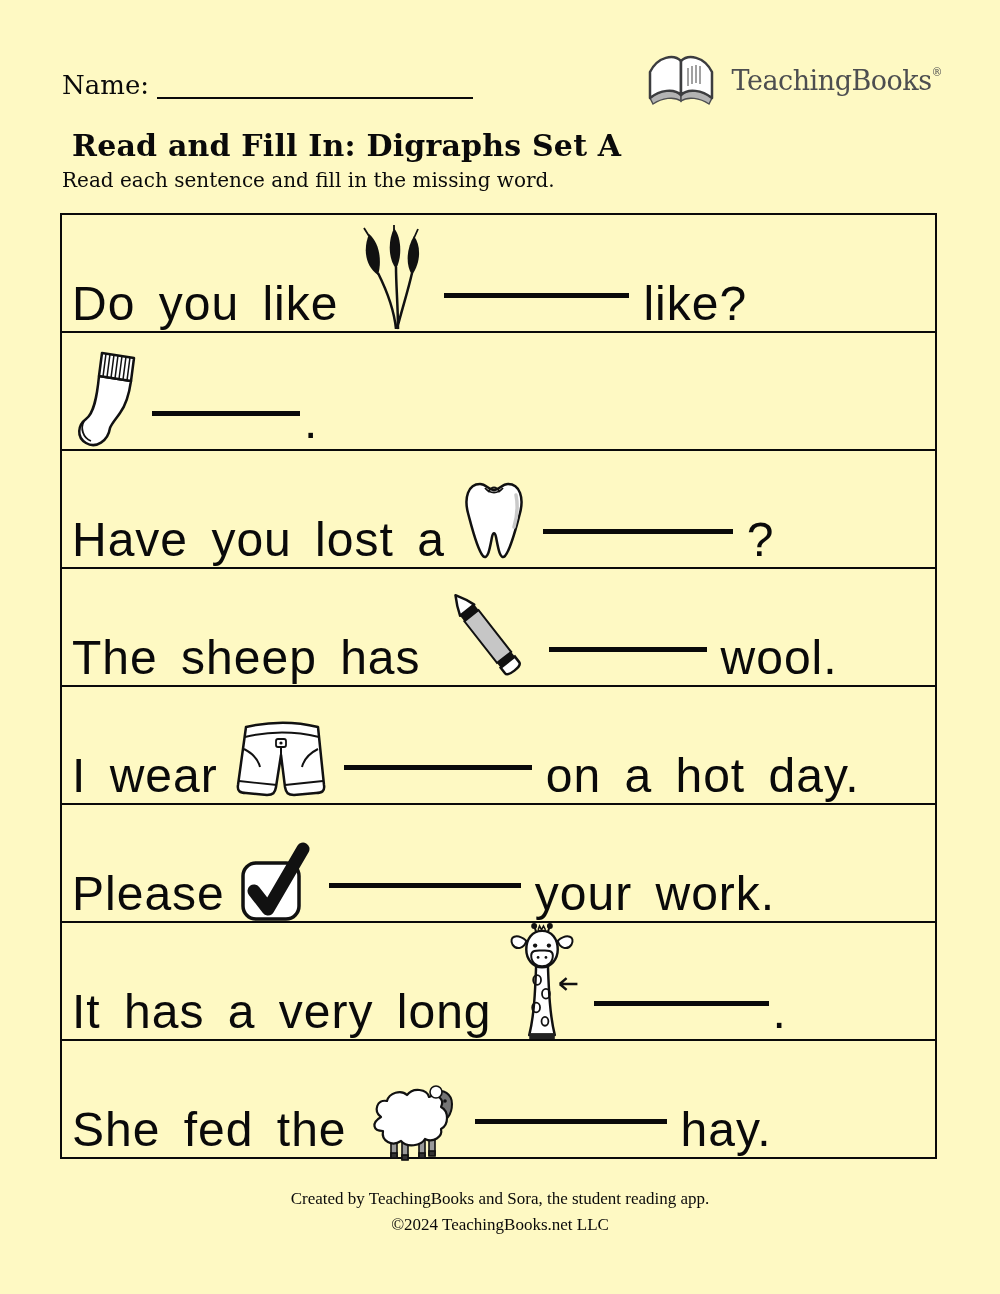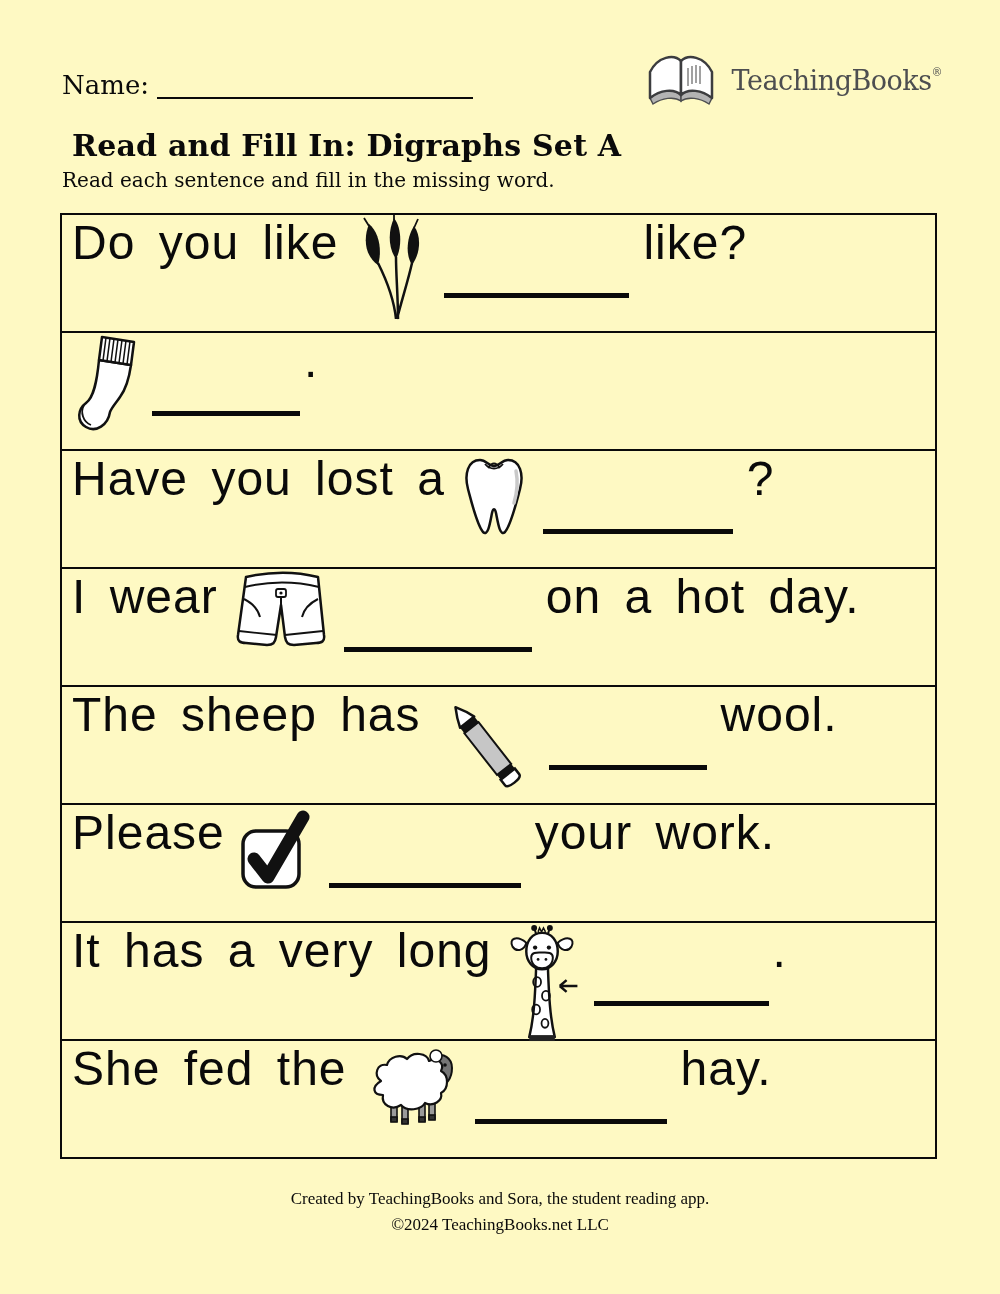--- a/index.html
+++ b/index.html
@@ -9,21 +9,21 @@
   .name-row{position:absolute;top:70px;left:62px;font-family:"DejaVu Serif",serif;font-size:26px;}
   .name-line{display:inline-block;width:316px;height:26px;border-bottom:2.5px solid #0a0a0a;margin-left:8px;vertical-align:-5px;}
   .logo{position:absolute;top:48px;right:58px;display:flex;align-items:center;gap:12px;}
   .logo-text{font-family:"DejaVu Serif",serif;font-size:27px;color:#4d4e50;letter-spacing:-0.5px;}
   .logo-text sup{font-size:11px;vertical-align:14px;}
   .title{position:absolute;top:116px;left:60px;margin:12px;font-family:"DejaVu Serif",serif;font-weight:bold;font-size:30px;letter-spacing:0.2px;}
   .instructions{position:absolute;top:168px;left:62px;margin:0;font-family:"DejaVu Serif",serif;font-size:20px;}
 
   
   .sheet{position:absolute;top:213px;left:60px;width:873px;border:2.5px solid #0a0a0a;}
-  .row{height:116px;border-bottom:2.5px solid #0a0a0a;display:flex;align-items:flex-start;column-gap:14px;padding-left:10px;
+  .row{height:116px;border-bottom:2.5px solid #0a0a0a;display:flex;align-items:flex-end;column-gap:14px;padding-left:10px;
        font-family:"Liberation Sans",sans-serif;font-size:48px;letter-spacing:1px;word-spacing:9px;color:#0a0a0a;overflow:visible;}
   .row:last-child{border-bottom:none;}
   .txt{white-space:nowrap;}
   .blank{display:inline-block;height:0;border-bottom:5px solid #0a0a0a;align-self:center;transform:translateY(22px);flex-shrink:0;}
   .tight{margin-left:-10px;}
   .icn{display:block;flex-shrink:0;overflow:visible;}
 
   
   .footer{position:absolute;top:1186px;left:0;width:100%;text-align:center;
           font-family:"Liberation Serif",serif;font-size:17px;line-height:1.55;color:#0a0a0a;}
@@ -83,47 +83,47 @@
       <svg class="icn" width="70" height="92" viewBox="0 0 70 92">
         <path d="M21,9 C9,9 5,23 9,38 C13,53 18,74 24,81 C29,86 31,72 33,62 C34,57 36,57 37,62 C39,72 41,86 46,81 C52,74 57,53 61,38 C65,23 61,9 49,9 C43,9 40,15 35,15 C30,15 27,9 21,9 Z" fill="#fff" stroke="#111" stroke-width="2.5" stroke-linejoin="round"></path>
         <path d="M26,13 C31,19 39,19 44,13 M29,17 C33,11 37,11 41,17" fill="none" stroke="#111" stroke-width="1.8"></path>
         <path d="M57,20 C59,30 58,42 55,52" fill="none" stroke="#c9c9c9" stroke-width="3.5" stroke-linecap="round"></path>
       </svg>
       <span class="blank" style="width:190px"></span>
       <span class="txt">?</span>
     </div>
 
     <div class="row">
+      <span class="txt">The sheep has</span>
+      <svg class="icn" width="100" height="110" viewBox="0 0 100 110" style="transform:translateY(3px)">
+        <g transform="rotate(-38 50 55)">
+          <path d="M50,7 C53,12 57,20 59,26 L41,26 C43,20 47,12 50,7 Z" fill="#fff" stroke="#111" stroke-width="2.5" stroke-linejoin="round"></path>
+          <rect x="41" y="26" width="18" height="7" fill="#111"></rect>
+          <rect x="41" y="33" width="18" height="53" fill="#c6c6c6" stroke="#111" stroke-width="2"></rect>
+          <rect x="41" y="86" width="18" height="6" fill="#111"></rect>
+          <path d="M41,92 L59,92 L59,99 C59,104 41,104 41,99 Z" fill="#fff" stroke="#111" stroke-width="2.5"></path>
+        </g>
+      </svg>
+      <span class="blank" style="width:158px"></span>
+      <span class="txt">wool.</span>
+    </div>
+
+    <div class="row">
       <span class="txt">I wear</span>
       <svg class="icn" width="98" height="84" viewBox="0 0 98 84">
         <path d="M14,8 C40,2 62,2 86,8 L92,66 C93,72 90,74 84,74 L62,76 C56,76 54,74 53,68 L49,36 L44,68 C43,74 41,76 35,76 L14,74 C8,74 5,72 6,66 Z" fill="#fff" stroke="#111" stroke-width="2.5" stroke-linejoin="round"></path>
         <path d="M13,18 C38,12 62,12 87,18" fill="none" stroke="#111" stroke-width="2"></path>
         <path d="M49,20 L49,36" stroke="#111" stroke-width="2"></path>
         <path d="M12,30 C20,34 26,40 28,48 M86,30 C78,34 72,40 70,48" fill="none" stroke="#111" stroke-width="2"></path>
         <path d="M7,62 L45,66 M53,66 L91,62" stroke="#111" stroke-width="1.8"></path>
         <rect x="44" y="20" width="10" height="8" rx="2" fill="#fff" stroke="#111" stroke-width="1.8"></rect>
         <circle cx="49" cy="24" r="1.6" fill="#111"></circle>
       </svg>
       <span class="blank" style="width:188px"></span>
       <span class="txt">on a hot day.</span>
-    </div>
-
-    <div class="row">
-      <span class="txt">The sheep has</span>
-      <svg class="icn" width="100" height="110" viewBox="0 0 100 110" style="transform:translateY(3px)">
-        <g transform="rotate(-38 50 55)">
-          <path d="M50,7 C53,12 57,20 59,26 L41,26 C43,20 47,12 50,7 Z" fill="#fff" stroke="#111" stroke-width="2.5" stroke-linejoin="round"></path>
-          <rect x="41" y="26" width="18" height="7" fill="#111"></rect>
-          <rect x="41" y="33" width="18" height="53" fill="#c6c6c6" stroke="#111" stroke-width="2"></rect>
-          <rect x="41" y="86" width="18" height="6" fill="#111"></rect>
-          <path d="M41,92 L59,92 L59,99 C59,104 41,104 41,99 Z" fill="#fff" stroke="#111" stroke-width="2.5"></path>
-        </g>
-      </svg>
-      <span class="blank" style="width:158px"></span>
-      <span class="txt">wool.</span>
     </div>
 
     <div class="row">
       <span class="txt">Please</span>
       <svg class="icn" width="76" height="84" viewBox="0 0 76 84" style="transform:translateY(2px)">
         <rect x="4" y="24" width="56" height="56" rx="13" fill="#fff" stroke="#111" stroke-width="3.5"></rect>
         <path d="M15,52 L29,70 L64,10" fill="none" stroke="#111" stroke-width="13" stroke-linecap="round" stroke-linejoin="round"></path>
       </svg>
       <span class="blank" style="width:192px"></span>
       <span class="txt">your work.</span>

